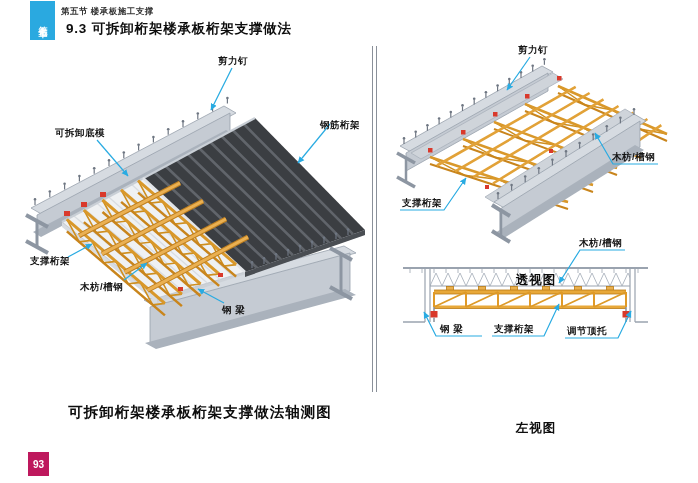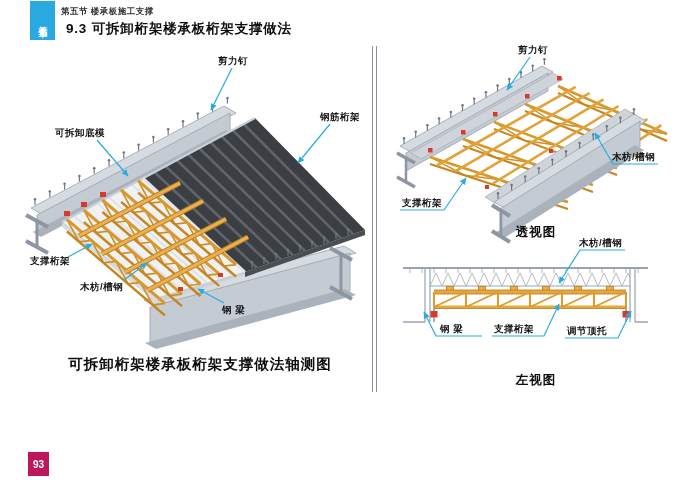--- a/index.html
+++ b/index.html
@@ -11,21 +11,21 @@
   #chapter-tab{
     left:30px;top:1px;width:25px;height:39px;background:#2aa9e0;color:#fff;
     display:flex;align-items:center;justify-content:center;
     writing-mode:vertical-rl;text-orientation:upright;
     font-size:9px;font-weight:bold;letter-spacing:1px;
   }
   #section-header{left:61px;top:6px;font-size:8.5px;font-weight:bold;color:#333;letter-spacing:0.5px;}
   #page-title{left:66px;top:20px;font-size:13.5px;font-weight:bold;letter-spacing:0.8px;color:#0d0d0d;}
   #col-divider{left:372px;top:46px;width:3px;height:346px;border-left:1px solid #8a9099;border-right:1px solid #8a9099;}
   .lbl{font-size:9.5px;font-weight:bold;color:#141414;white-space:nowrap;letter-spacing:0.5px;}
-  .cap{font-weight:bold;color:#0d0d0d;text-align:center;}
+  .cap{font-weight:bold;color:#0d0d0d;text-align:center;margin-top:48px;}
   #axo-caption{left:35px;top:355px;width:330px;font-size:14.5px;letter-spacing:1px;}
   #persp-caption{left:506px;top:224px;width:60px;font-size:12.5px;letter-spacing:1px;}
   #leftview-caption{left:506px;top:372px;width:60px;font-size:12.5px;letter-spacing:1px;}
   #notes{left:30px;top:398px;width:650px;}
   #notes-heading{font-size:9px;font-weight:bold;letter-spacing:2px;}
   .note-line{font-size:8px;color:#222;margin-left:16px;margin-top:2.5px;letter-spacing:0.2px;}
   #page-number{
     left:28px;top:452px;width:21px;height:24px;background:#be185d;color:#fff;
     display:flex;align-items:center;justify-content:center;font-size:10px;font-weight:bold;
   }
@@ -269,21 +269,21 @@
     </g>
   </svg>
 
   <div id="chapter-tab" class="abs">第七章</div>
   <div id="section-header" class="abs">第五节 楼承板施工支撑</div>
   <div id="page-title" class="abs">9.3 可拆卸桁架楼承板桁架支撑做法</div>
   <div id="col-divider" class="abs"></div>
 
   <div class="abs lbl" style="left:218px;top:55px;">剪力钉</div>
   <div class="abs lbl" style="left:55px;top:127px;font-family:Liberation Mono, monospace;">可拆卸底模</div>
-  <div class="abs lbl" style="left:320px;top:111px;font-family:Liberation Mono, monospace;">钢筋桁架</div>
+  <div class="abs lbl" style="left:320px;top:119px;font-family:Liberation Mono, monospace;">钢筋桁架</div>
   <div class="abs lbl" style="left:30px;top:255px;">支撑桁架</div>
   <div class="abs lbl" style="left:80px;top:281px;">木枋/槽钢</div>
   <div class="abs lbl" style="left:222px;top:304px;">钢 梁</div>
 
   <div class="abs lbl" style="left:518px;top:44px;">剪力钉</div>
   <div class="abs lbl" style="left:612px;top:151px;">木枋/槽钢</div>
   <div class="abs lbl" style="left:402px;top:197px;">支撑桁架</div>
 
   <div class="abs lbl" style="left:579px;top:237px;">木枋/槽钢</div>
   <div class="abs lbl" style="left:440px;top:323px;">钢 梁</div>

